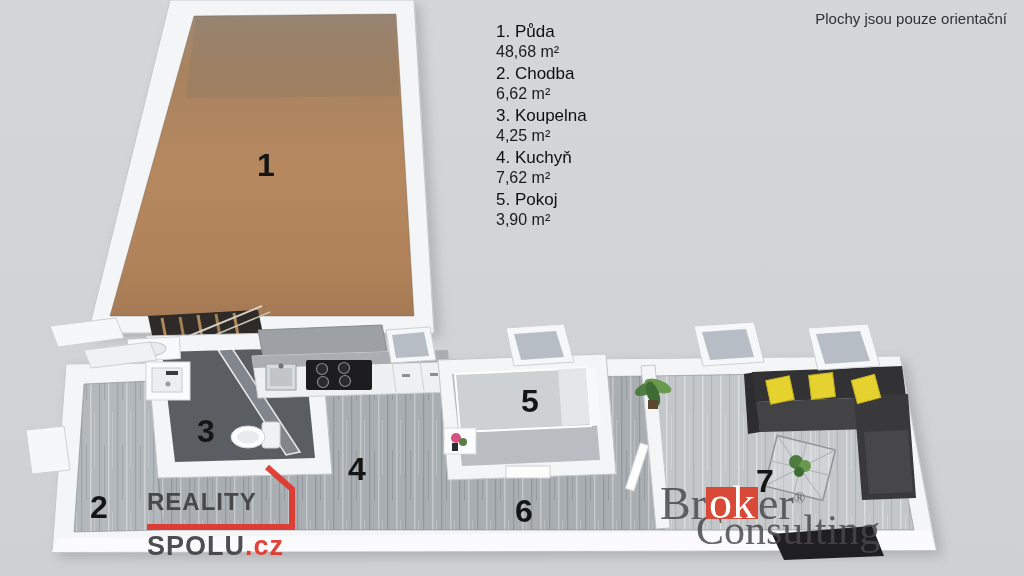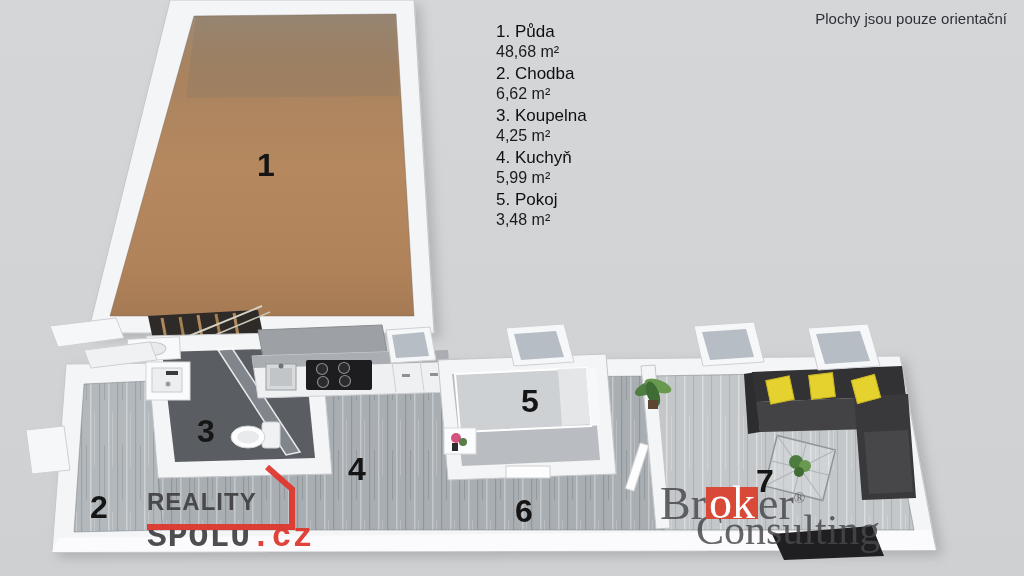--- a/index.html
+++ b/index.html
@@ -13,21 +13,21 @@
 
   
   .legend{position:absolute;left:496px;top:22px;color:#0f0f0f;}
   .legend .item{margin-bottom:2px;}
   .legend .name-line{font-weight:400;font-size:17px;line-height:20px;white-space:nowrap;}
   .legend .area-line{font-weight:400;font-size:16px;line-height:20px;color:#1c1c1c;}
 
   
   .rs-mark{position:absolute;left:147px;top:484px;color:#414143;opacity:.93;}
   .rs-line1{font-weight:700;font-size:24px;line-height:36px;letter-spacing:1px;}
-  .rs-line2{font-weight:700;font-size:33px;line-height:36px;letter-spacing:1px;font-family:Liberation Mono, monospace;}
+  .rs-line2{font-weight:700;font-size:27px;line-height:36px;letter-spacing:1px;margin-top:8px;}
   .rs-tld{color:#e0352b;}
   .rs-house{position:absolute;left:-2px;top:-22px;pointer-events:none;}
 
   
   .bc-mark{position:absolute;left:660px;top:476px;font-family:"Liberation Serif",serif;
            color:rgba(72,72,75,.84);}
   .bc-line1{font-size:46px;line-height:44px;}
   .bc-highlight{display:inline-block;background:#d84a37;color:#fff;
                 padding:1px 3px 1px 3px;line-height:30px;transform:translateY(-1px);}
   .bc-reg{font-size:15px;vertical-align:super;color:rgba(72,72,75,.8);}
@@ -241,25 +241,25 @@
     <div class="item">
       <div class="name-line"><span>2.</span> <span>Chodba</span></div>
       <div class="area-line">6,62 m²</div>
     </div>
     <div class="item">
       <div class="name-line"><span>3.</span> <span>Koupelna</span></div>
       <div class="area-line">4,25 m²</div>
     </div>
     <div class="item">
       <div class="name-line"><span>4.</span> <span>Kuchyň</span></div>
-      <div class="area-line">5,99 m²</div>
+      <div class="area-line">7,62 m²</div>
     </div>
     <div class="item">
       <div class="name-line"><span>5.</span> <span>Pokoj</span></div>
-      <div class="area-line">3,48 m²</div>
+      <div class="area-line">3,90 m²</div>
     </div>
   </div>
 
   <div class="rs-mark">
     <svg class="rs-house" width="164" height="76" viewBox="0 0 164 76">
       <path d="M 2,65 H 147 V 27 L 122,5" fill="none" stroke="#e0352b" stroke-width="6"></path>
     </svg>
     <div class="rs-line1">REALITY</div>
     <div class="rs-line2"><span>SPOLU</span><span class="rs-tld">.cz</span></div>
   </div>

